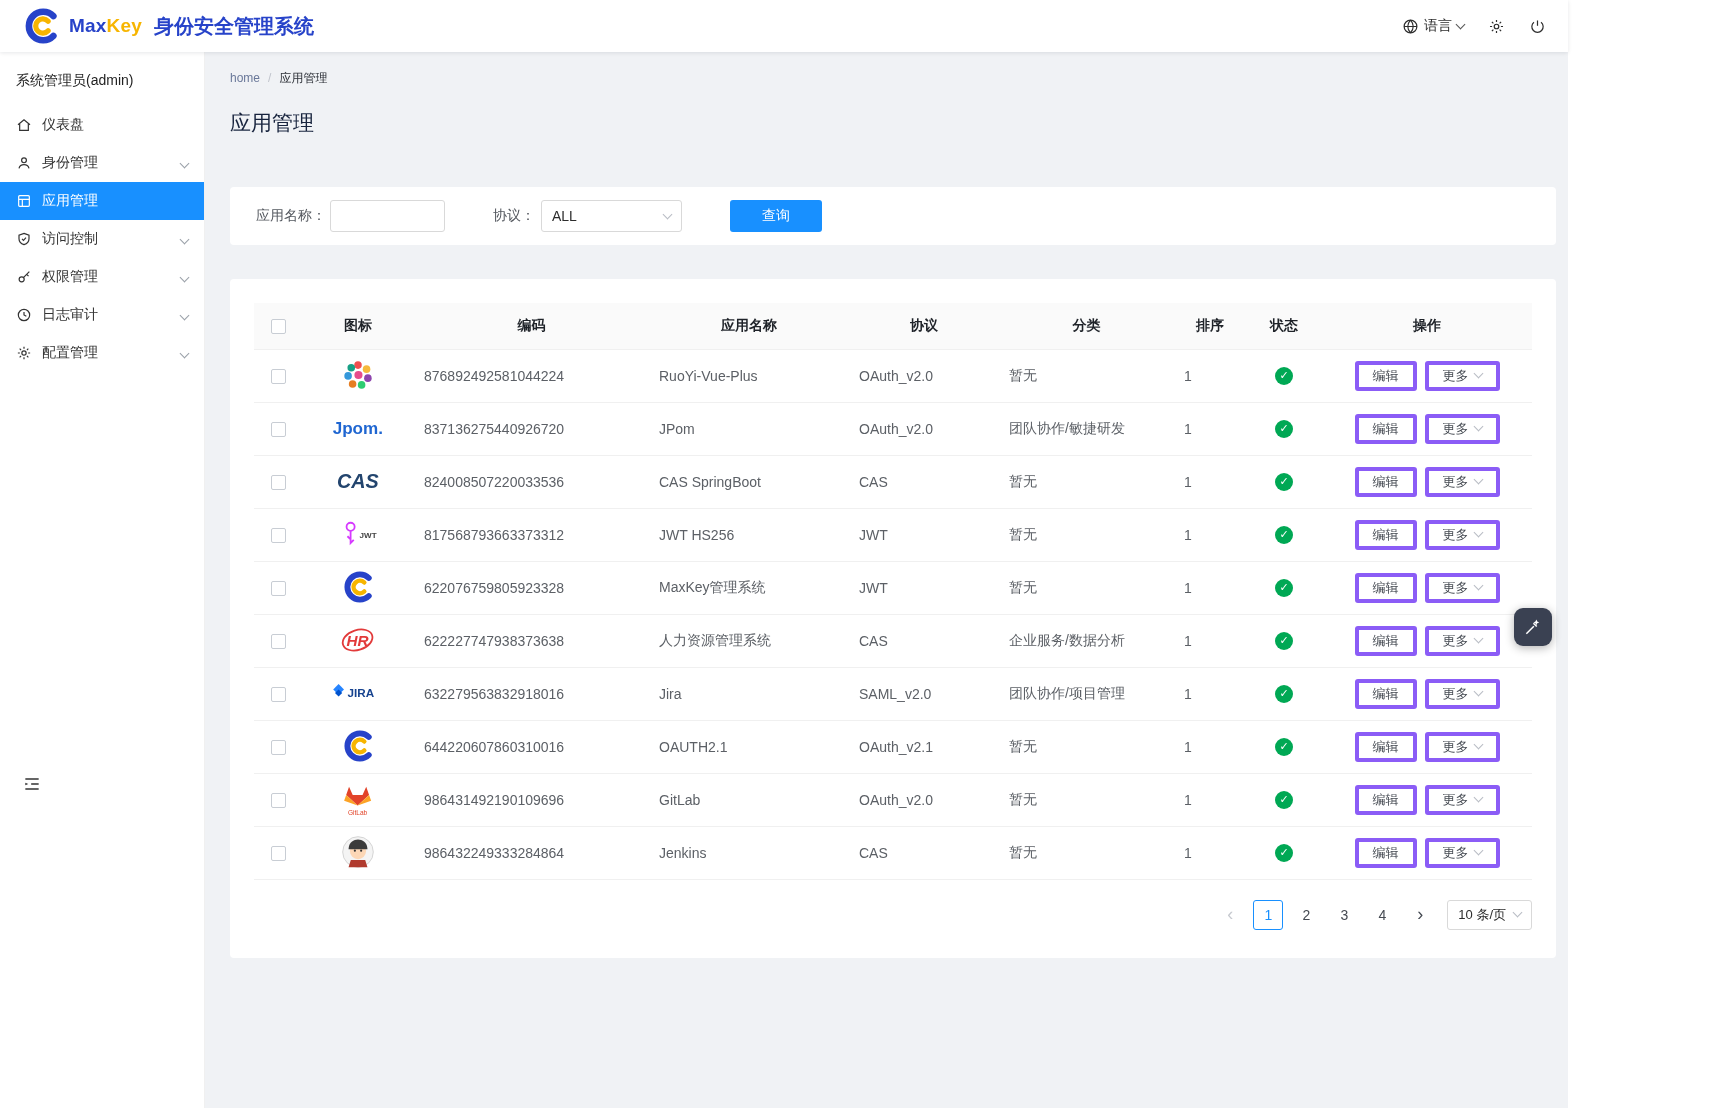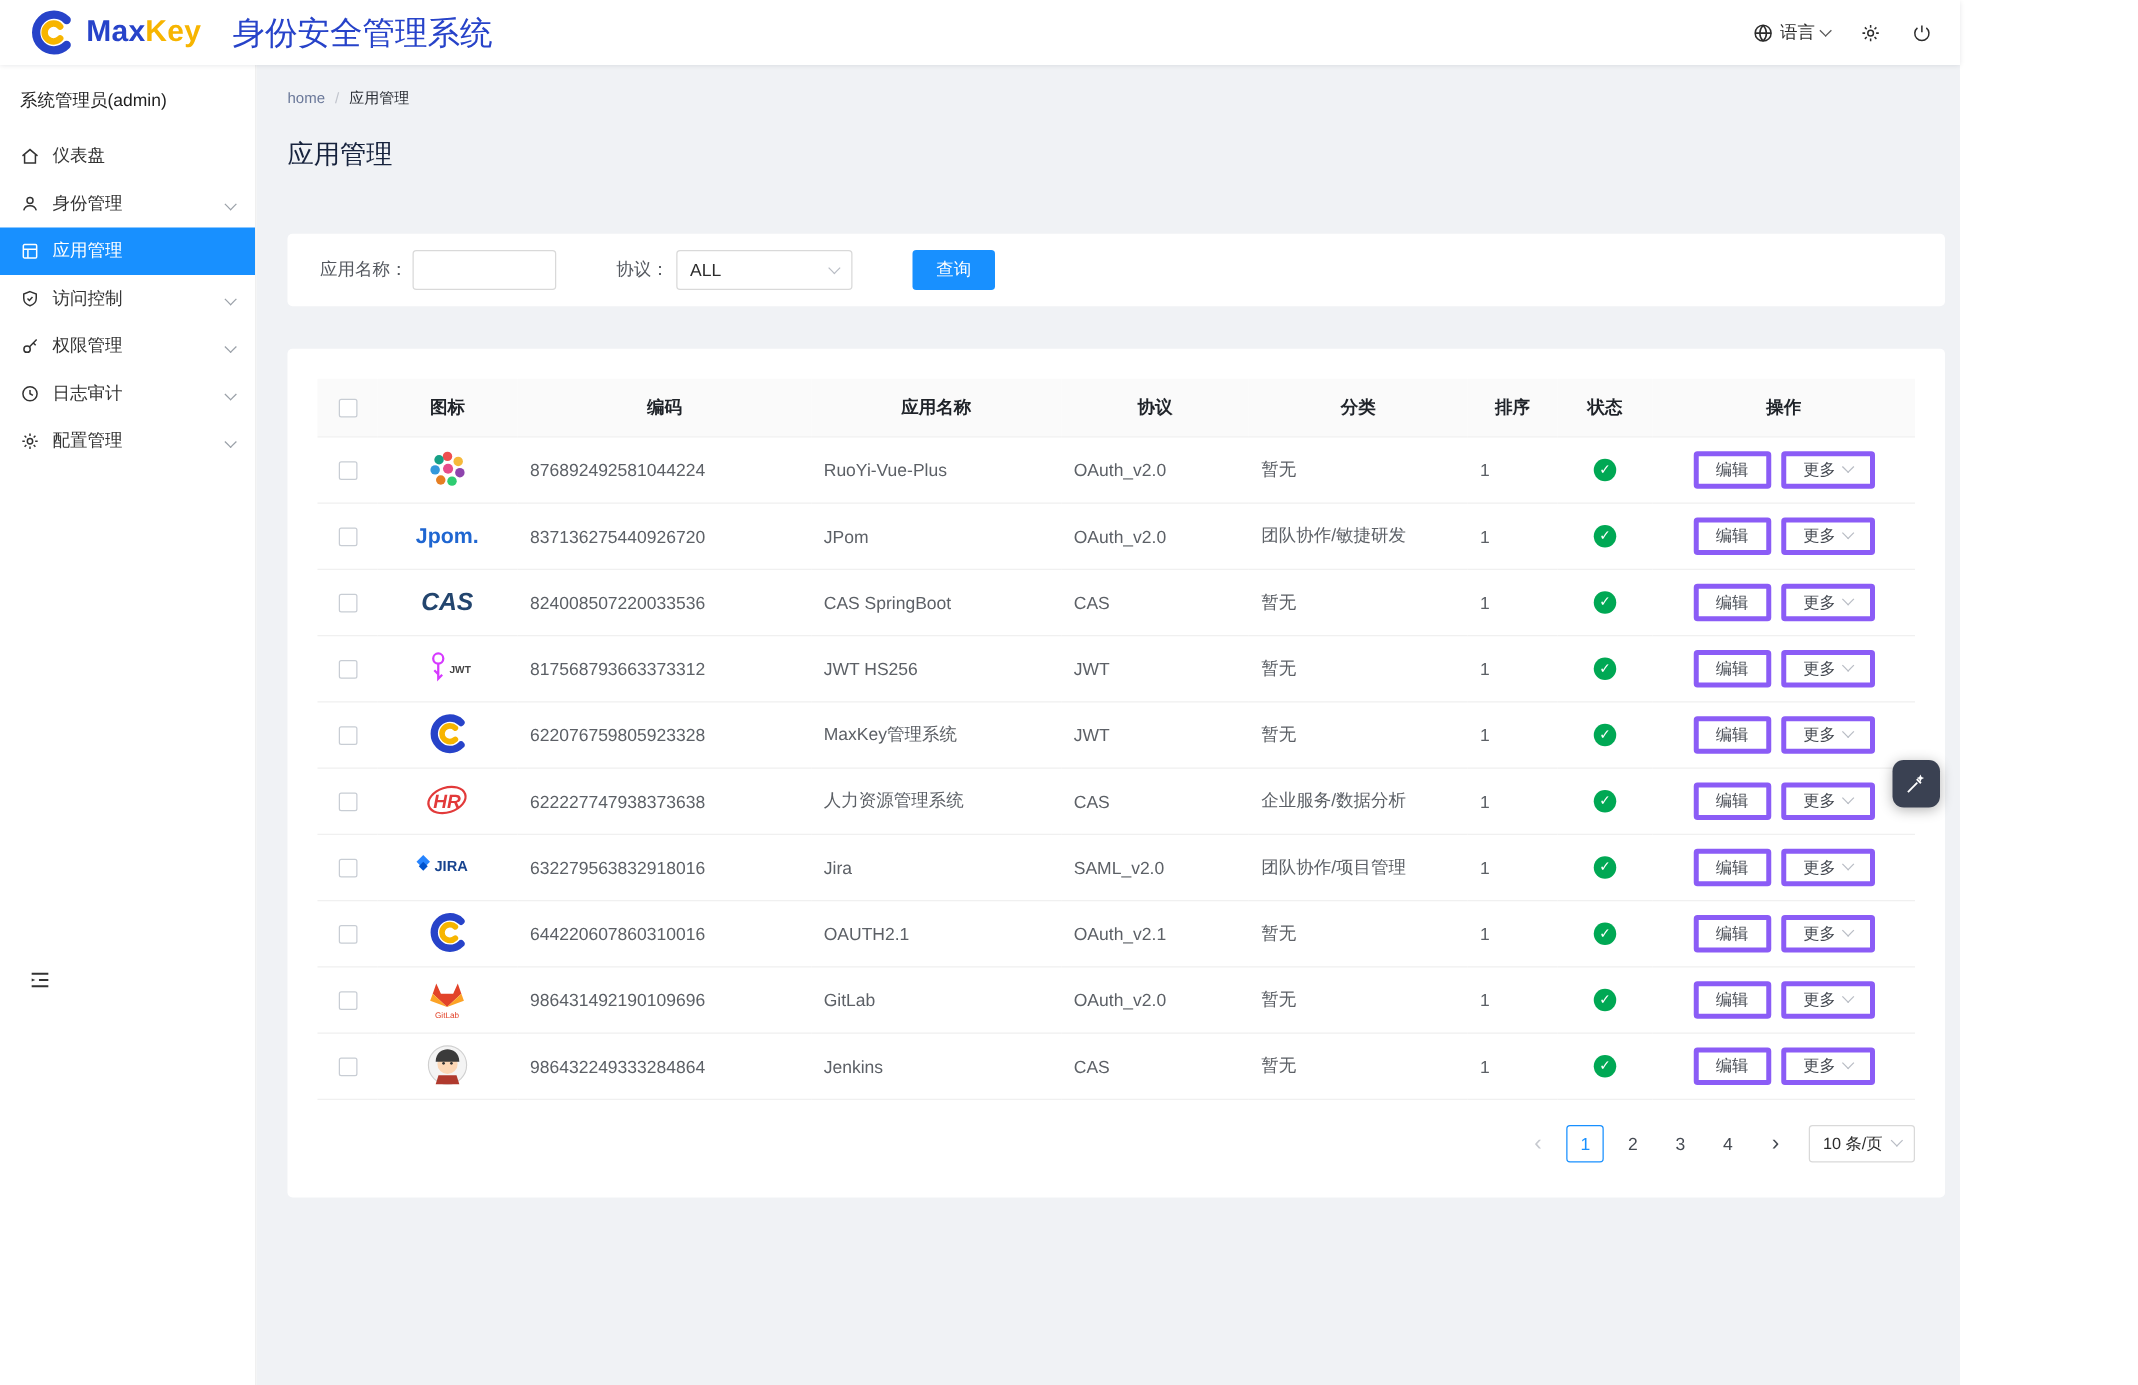--- a/index.html
+++ b/index.html
@@ -11,23 +11,23 @@
   }
   *{box-sizing:border-box;margin:0;padding:0}
   body{font-family:"Liberation Sans","DejaVu Sans",sans-serif;background:#fff;color:#333;font-size:14px}
   .app{width:1568px;min-height:1108px;position:relative;background:#fff}
 
   
   .topbar{height:52px;display:flex;align-items:center;padding:0 22px;background:#fff;
           box-shadow:0 1px 4px rgba(0,21,41,.10);position:relative;z-index:5}
   .brand{display:flex;align-items:center;gap:9px}
   .brand-logo svg{width:38px;height:38px;display:block}
-  .brand-name{font-size:24px;font-weight:bold;letter-spacing:.2px}
+  .brand-name{font-size:19px;font-weight:bold;letter-spacing:.2px}
   .brand-max{color:var(--brand-blue)} .brand-key{color:var(--brand-yellow)}
-  .brand-sub{font-size:26px;font-weight:normal;color:var(--brand-blue);margin-left:16px}
+  .brand-sub{font-size:20px;font-weight:bold;color:var(--brand-blue);margin-left:3px}
   .topbar-right{margin-left:auto;display:flex;align-items:center;gap:24px;color:#2c2c2c}
   .lang{display:flex;align-items:center;gap:5px;cursor:pointer}
   .icon16 svg{width:17px;height:17px;display:block}
   .iconbtn{cursor:pointer}
 
   
   .sel-chev{display:inline-block;width:7px;height:7px;border-right:1.4px solid #b8bcc4;
             border-bottom:1.4px solid #b8bcc4;transform:rotate(45deg);margin-top:-4px}
   .sel-chev.dark{border-color:#555}
 
@@ -56,21 +56,21 @@
   .card{background:#fff;border-radius:4px}
   .filter-card{display:flex;align-items:center;padding:13px 26px;margin-bottom:34px;height:58px}
   .f-label{color:#54585f}
   .f-input{width:115px;height:32px;border:1px solid #d9d9d9;border-radius:3px;padding:0 8px;
            font-family:inherit;font-size:14px;margin-left:4px;outline:none;background:#fff}
   .f-gap{margin-right:48px}
   .f-select{width:141px;height:32px;border:1px solid #d9d9d9;border-radius:3px;background:#fff;
             display:flex;align-items:center;justify-content:space-between;padding:0 10px;margin-left:6px;cursor:pointer;color:#2c2c2c}
 
   .btn{height:32px;border:none;border-radius:3px;font-size:14px;cursor:pointer;font-family:inherit}
-  .btn.primary{background:var(--accent);color:#fff;padding:0 19px}
+  .btn.primary{background:var(--accent);color:#fff;padding:0 32px}
   .btn.danger{background:var(--danger);color:#fff;padding:0 19px}
   .btn.plain{display:inline-flex;align-items:center;justify-content:center;background:#fff;
              border:4px solid #8b5cf6;color:#454a52;height:30px;padding:0 14px;border-radius:3px;font-size:13px}
   .btn.more{margin-left:8px}
   .btn.more .sel-chev{margin-left:6px}
 
   .table-card{padding:24px 24px 28px 24px}
   .toolbar{display:flex;gap:16px;margin-bottom:18px;padding-left:9px}
 
   table{width:100%;border-collapse:collapse;table-layout:fixed;font-size:14px}

